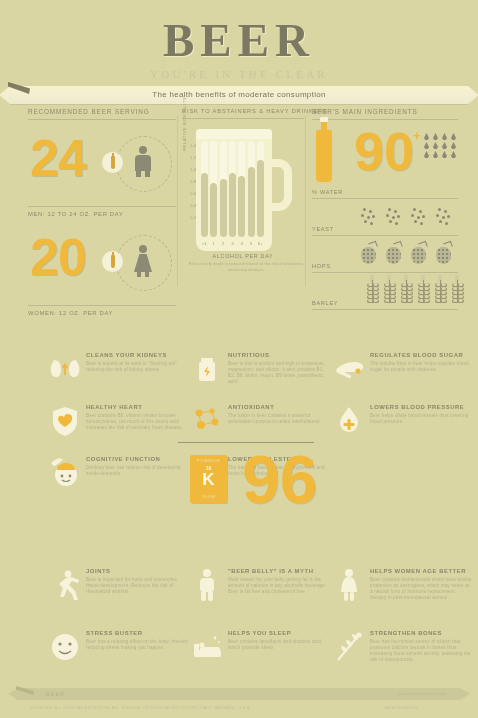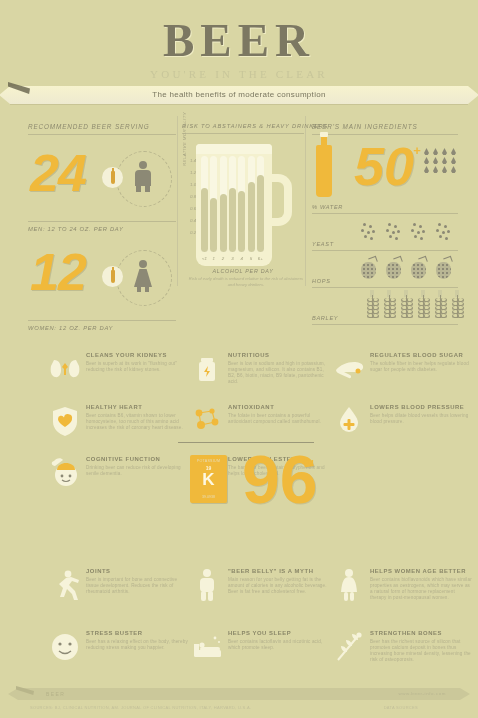--- a/index.html
+++ b/index.html
@@ -59,21 +59,21 @@
     font-size:13px;letter-spacing:1.1px;color:#6f6c54;
     font-family:"Liberation Sans", sans-serif;
   }
   .ribbon.big .shadow{
     position:absolute;left:14px;right:14px;top:22px;height:3px;
     background:rgba(110,105,75,.22);
   }
 
   
   .panels{position:absolute;left:0;top:108px;width:478px;height:188px;}
-  .pcol{position:absolute;top:15px;font-style:italic;}
+  .pcol{position:absolute;top:0;}
   .pcol-1{left:28px;width:148px;}
   .pcol-2{left:182px;width:122px;}
   .pcol-3{left:312px;width:146px;}
   .ptitle{
     font-size:6.4px;letter-spacing:.85px;color:#8d8a6e;
     padding-bottom:4px;border-bottom:1px solid #bdba92;
     white-space:nowrap;
   }
   .vsep{position:absolute;top:8px;width:1px;height:170px;background:#c9c69e;}
 
@@ -260,21 +260,21 @@
         <div class="person">
           <div class="p-head" style="left:111px;top:12px;width:8px;height:8px;"></div>
           <div class="p-body" style="left:107px;top:21px;width:16px;height:16px;border-radius:4px 4px 0 0;"></div>
           <div class="p-body" style="left:108px;top:34px;width:5px;height:9px;"></div>
           <div class="p-body" style="left:117px;top:34px;width:5px;height:9px;"></div>
         </div>
       </div>
       <div class="serve-cap">MEN: 12 TO 24 OZ. PER DAY</div>
 
       <div class="serve" style="margin-top:16px;">
-        <div class="bignum">12</div>
+        <div class="bignum">20</div>
         <div class="dashcircle"></div>
         <div class="bottlechip">
             <div class="bottle"></div>
           </div>
         <div class="person">
           <div class="p-head" style="left:111px;top:12px;width:8px;height:8px;"></div>
           <div class="p-body" style="left:106px;top:21px;width:18px;height:18px;clip-path:polygon(30% 0,70% 0,100% 100%,0 100%);"></div>
           <div class="p-body" style="left:109px;top:37px;width:4px;height:7px;"></div>
           <div class="p-body" style="left:117px;top:37px;width:4px;height:7px;"></div>
         </div>
@@ -343,21 +343,21 @@
         <div class="xtitle">ALCOHOL PER DAY</div>
         <div class="xnote">Risk of early death is reduced relative to the risk of abstainers and heavy drinkers.</div>
       </div>
     </div>
 
     <div class="pcol pcol-3">
       <div class="ptitle">BEER'S MAIN INGREDIENTS</div>
 
       <div class="ing-row water-row">
         <div class="bottle-big"></div>
-        <div class="num90">50</div>
+        <div class="num90">90</div>
         <div class="plus90">+</div>
         <div class="drops" id="drops">
             <div class="drop"></div>
             <div class="drop"></div>
             <div class="drop"></div>
             <div class="drop"></div>
             <div class="drop"></div>
             <div class="drop"></div>
             <div class="drop"></div>
             <div class="drop"></div>

